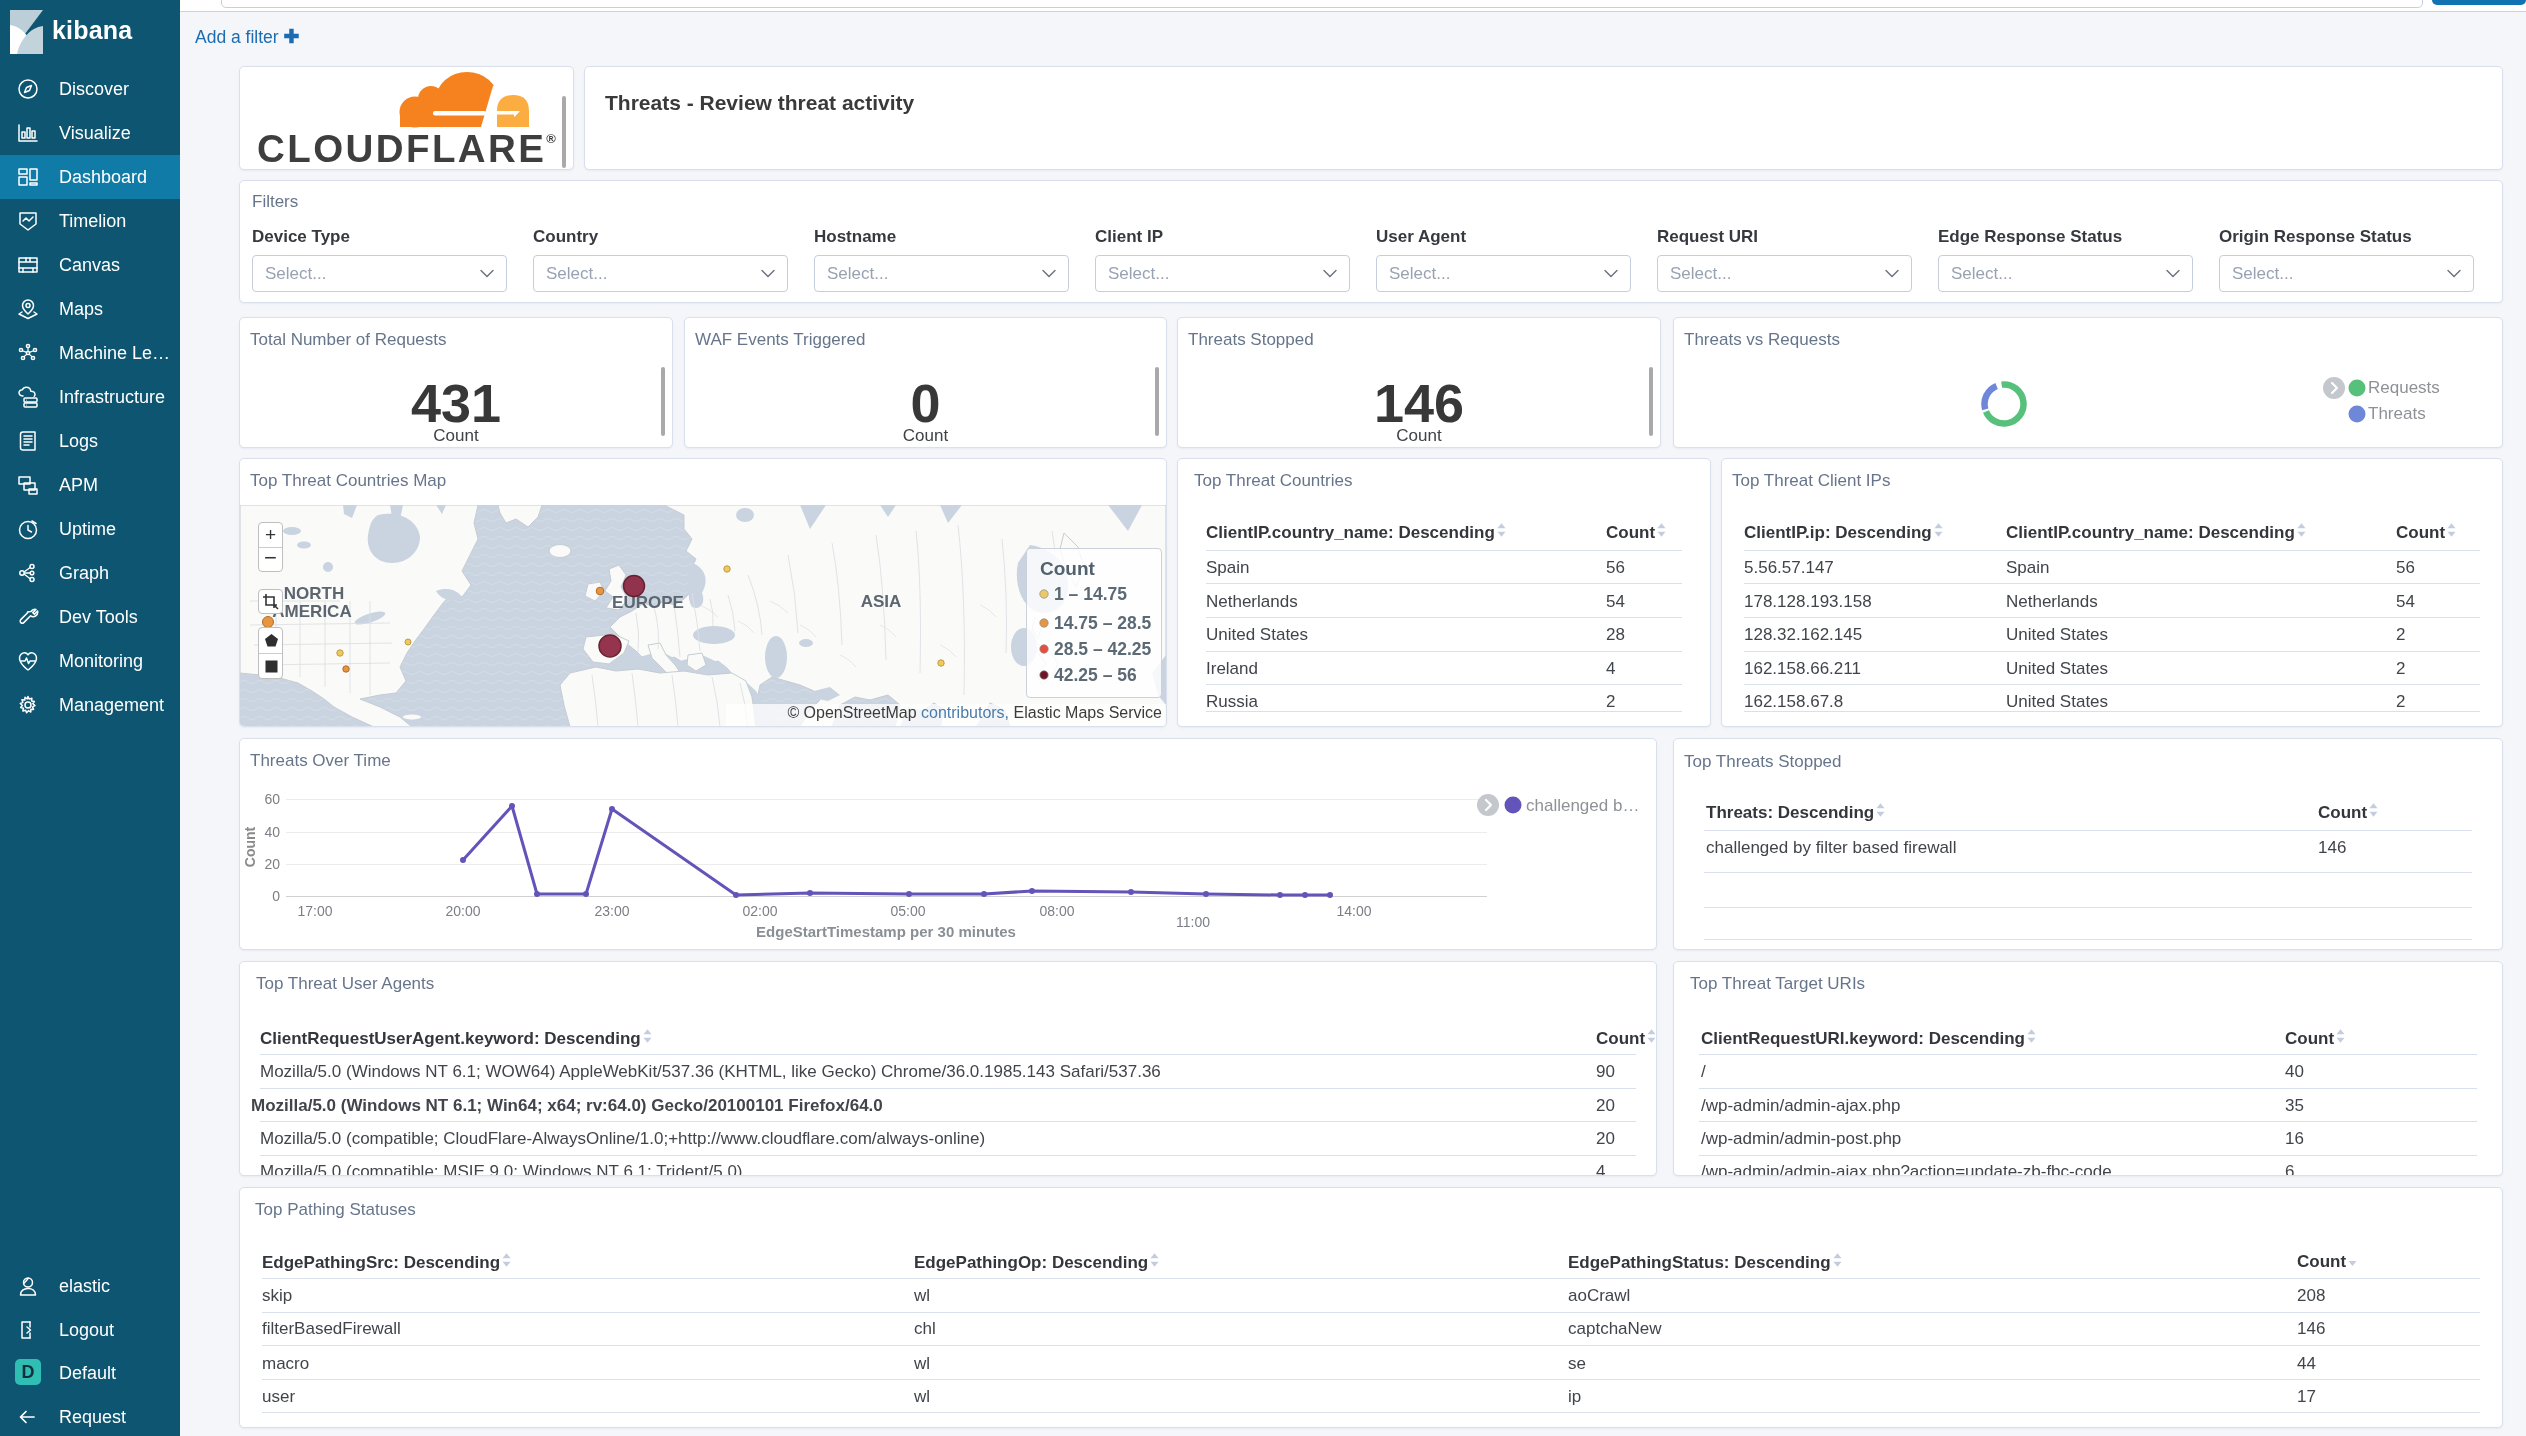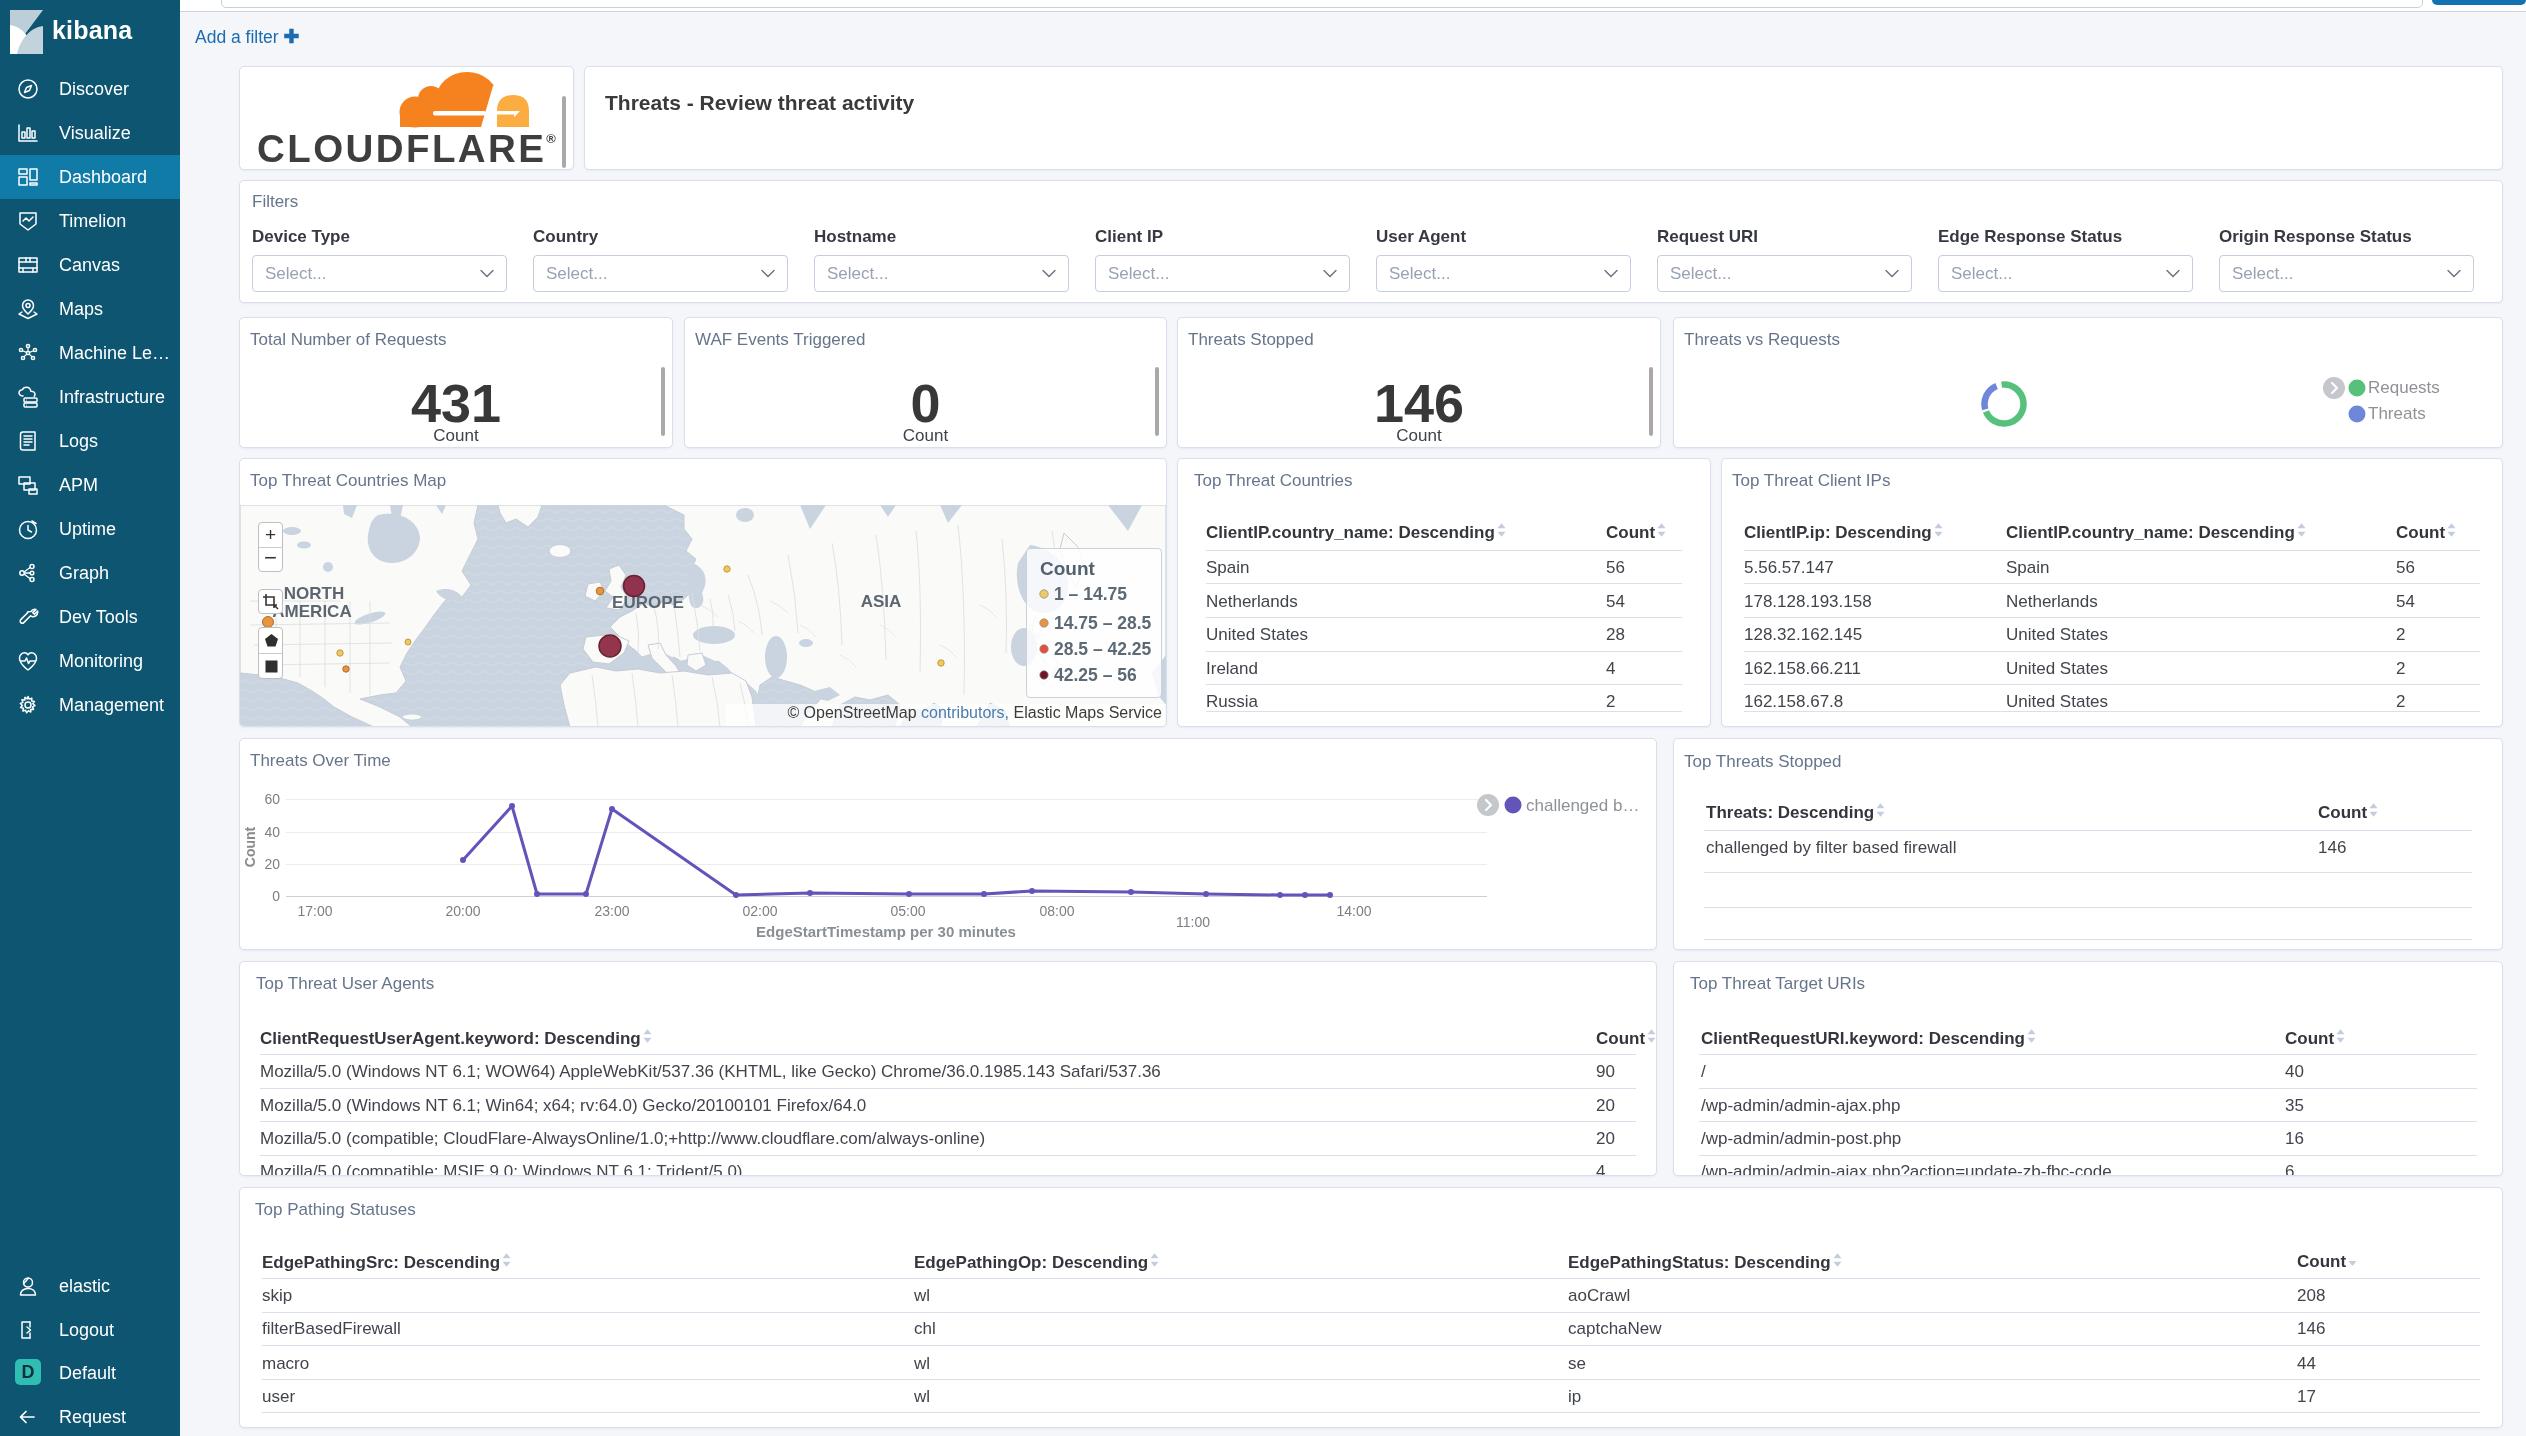--- a/index.html
+++ b/index.html
@@ -549,21 +549,21 @@
         <polygon points="2.5,9.8 10.5,9.8 6.5,14.8" fill="#c3cdde"></polygon>
       </svg></div>
     <div class="hdr" style="left:1356px;top:66px;">Count<svg class="sorti" width="13" height="16" viewBox="0 0 13 16">
         <polygon points="2.5,6.2 10.5,6.2 6.5,1.2" fill="#c3cdde"></polygon>
         <polygon points="2.5,9.8 10.5,9.8 6.5,14.8" fill="#c3cdde"></polygon>
       </svg></div>
     <div class="sep" style="left:20px;right:20px;top:92px;"></div>
     <div class="cell" style="left:20px;top:100px;">Mozilla/5.0 (Windows NT 6.1; WOW64) AppleWebKit/537.36 (KHTML, like Gecko) Chrome/36.0.1985.143 Safari/537.36</div>
     <div class="cell" style="left:1356px;top:100px;">90</div>
     <div class="sep" style="left:20px;right:20px;top:126px;"></div>
-    <div class="cell" style="left:20px;top:134px;">Mozilla/5.0 (Windows NT 6.1; Win64; x64; rv:64.0) Gecko/20100101 Firefox/64.0</div>
+    <div class="cell" style="left:11px;top:134px;font-weight:bold;">Mozilla/5.0 (Windows NT 6.1; Win64; x64; rv:64.0) Gecko/20100101 Firefox/64.0</div>
     <div class="cell" style="left:1356px;top:134px;">20</div>
     <div class="sep" style="left:20px;right:20px;top:159px;"></div>
     <div class="cell" style="left:20px;top:167px;">Mozilla/5.0 (compatible; CloudFlare-AlwaysOnline/1.0;+http://www.cloudflare.com/always-online)</div>
     <div class="cell" style="left:1356px;top:167px;">20</div>
     <div class="sep" style="left:20px;right:20px;top:193px;"></div>
     <div class="cell" style="left:20px;top:200px;">Mozilla/5.0 (compatible; MSIE 9.0; Windows NT 6.1; Trident/5.0)</div>
     <div class="cell" style="left:1356px;top:200px;">4</div>
   </div>
 <div class="panel" style="left:1673px;top:961px;width:830px;height:215px;">
     <div class="ptitle" style="left:16px;top:12px;">Top Threat Target URIs</div>

